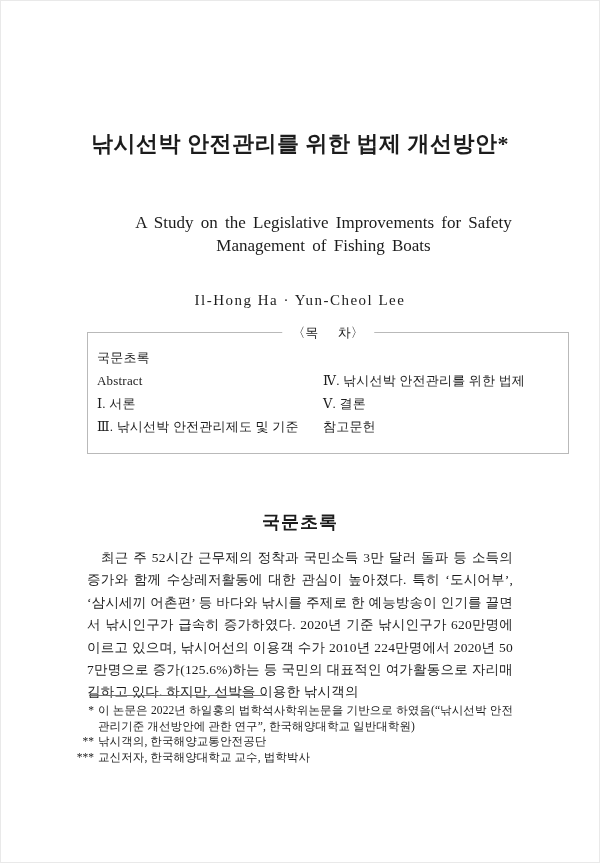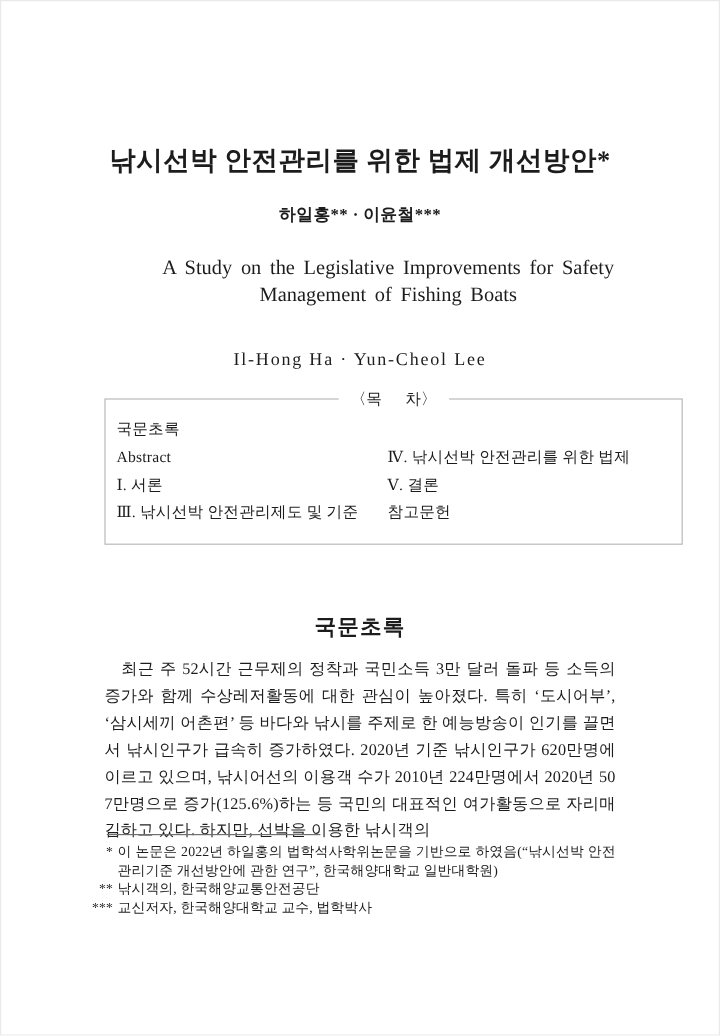--- a/index.html
+++ b/index.html
@@ -17,21 +17,21 @@
   }
 
   
   .k-title {
     position: absolute;
     top: 118px; left: 0; right: 0;
     text-align: center;
     font-size: 22px;
     font-weight: bold;
     letter-spacing: 0.5px;
-    margin: 0;
+    margin: 10px;
   }
   .k-authors {
     position: absolute;
     top: 169px; left: 0; right: 0;
     text-align: center;
     font-size: 14px;
     font-weight: bold;
     letter-spacing: 0.3px;
   }
   .e-title {
@@ -140,21 +140,20 @@
     letter-spacing: 0.1px;
   }
 </style>
 </head>
 <body>
 
 <div class="page">
 
   <h1 class="k-title">낚시선박 안전관리를 위한 법제 개선방안*</h1>
 
-  <div class="k-authors">하일홍** · 이윤철***</div>
 
   <div class="e-title">
     <div>A Study on the Legislative Improvements for Safety</div>
     <div>Management of Fishing Boats</div>
   </div>
 
   <div class="e-authors">Il-Hong Ha · Yun-Cheol Lee</div>
 
   <div class="toc-box">
     <div class="toc-label">〈목      차〉</div>

